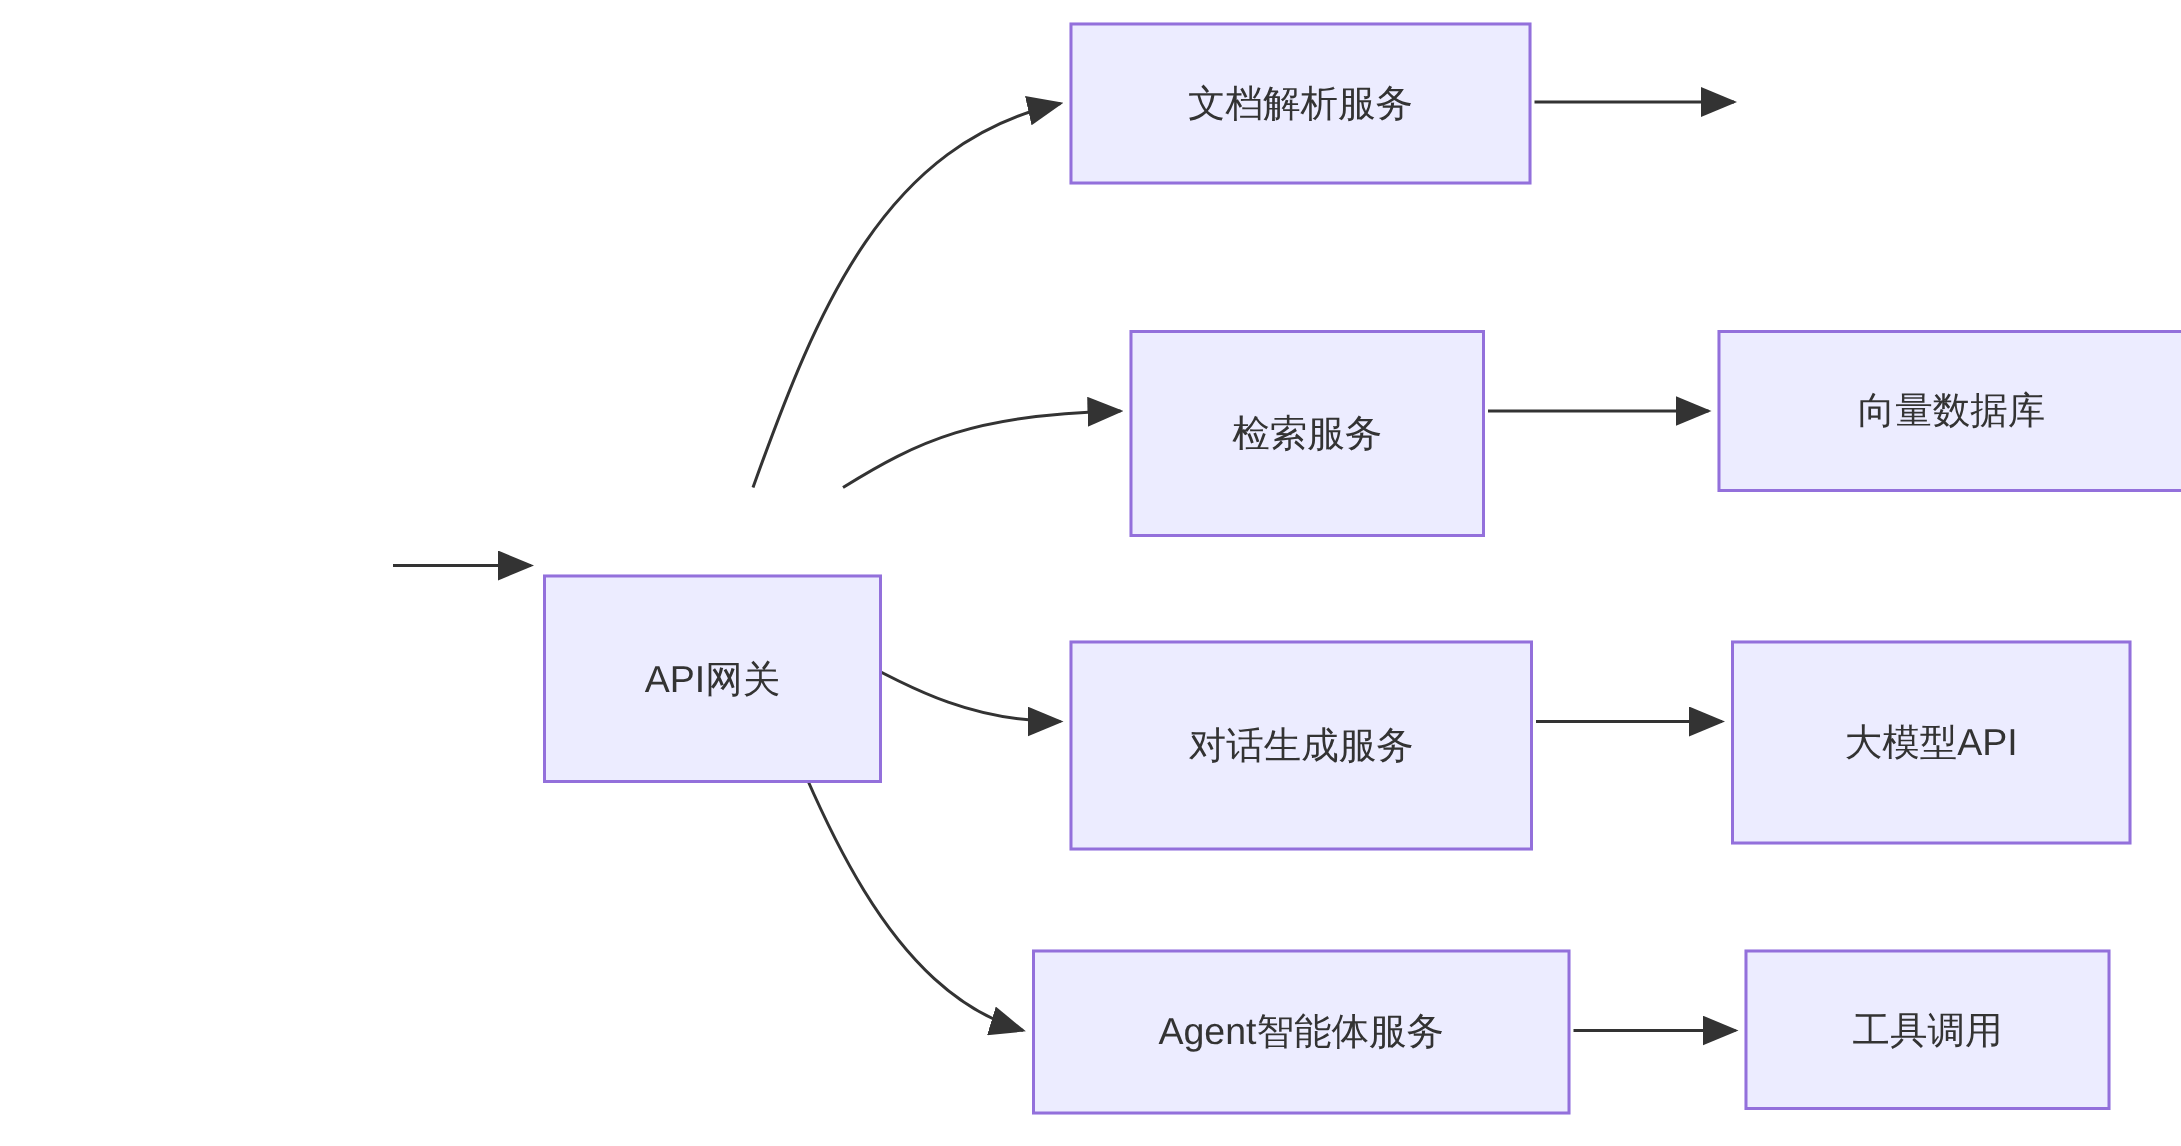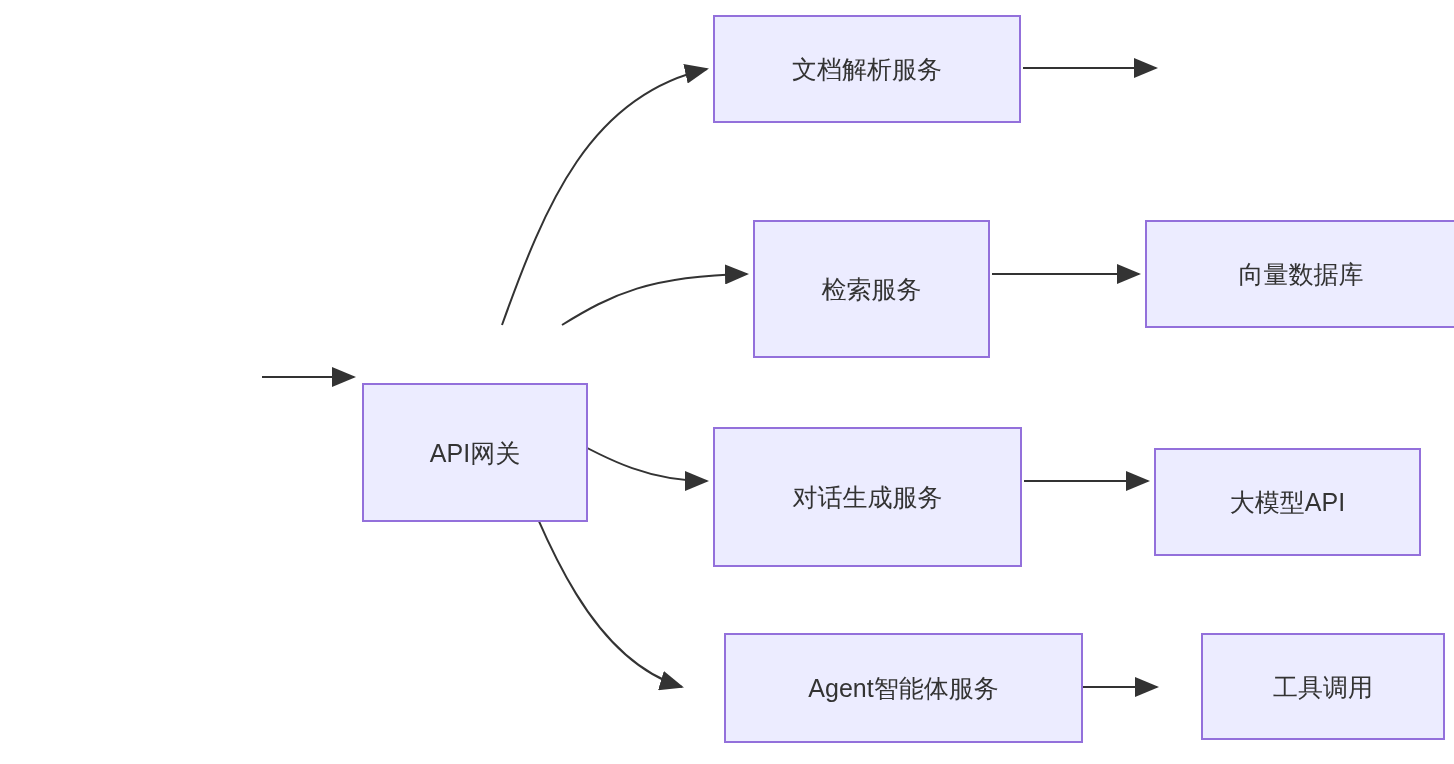--- a/index.html
+++ b/index.html
@@ -96,25 +96,25 @@
   </div>
 
   <div class="node" style="left:1145px; top:220px; width:312px; height:108px;justify-content:center;">
     <span>向量数据库</span>
   </div>
 
   <div class="node" style="left:713px; top:427px; width:309px; height:140px;">
     <span>对话生成服务</span>
   </div>
 
-  <div class="node" style="left:1154px; top:427px; width:267px; height:108px;margin-top:21px;">
+  <div class="node" style="left:1154px; top:427px; width:267px; height:136px;">
     <span>大模型API</span>
   </div>
 
-  <div class="node" style="left:688px; top:633px; width:359px; height:110px;margin-left:36px;">
+  <div class="node" style="left:688px; top:633px; width:359px; height:110px;">
     <span>Agent智能体服务</span>
   </div>
 
-  <div class="node" style="left:1163px; top:633px; width:244px; height:107px;margin-left:38px;">
+  <div class="node" style="left:1163px; top:633px; width:244px; height:107px;">
     <span>工具调用</span>
   </div>
 
 </div>
 
 </body></html>

